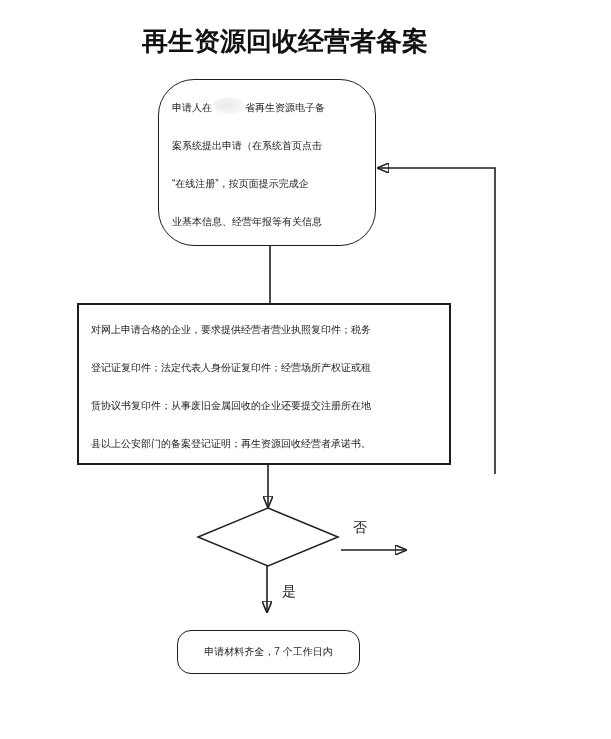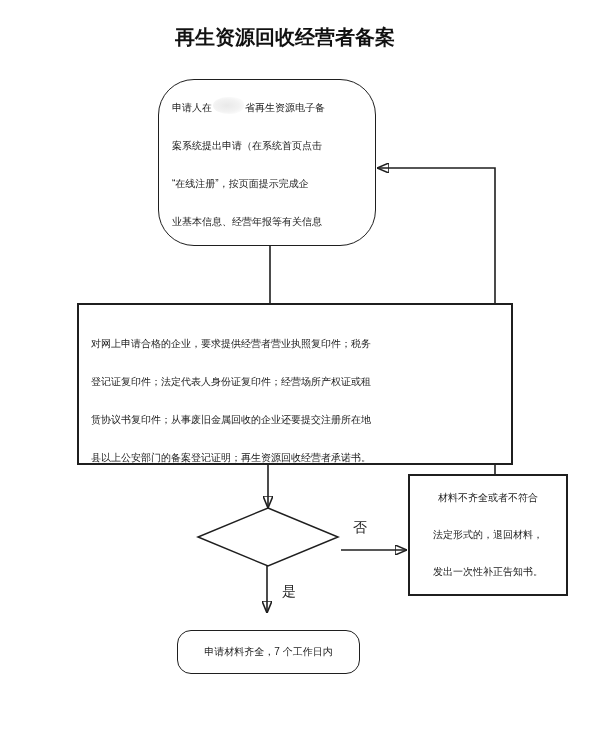--- a/index.html
+++ b/index.html
@@ -6,35 +6,35 @@
   .canvas{
     position:relative;width:611px;height:739px;background:#ffffff;
     font-family:"Liberation Sans","DejaVu Sans",sans-serif;color:#1c1c1c;
     overflow:hidden;
   }
   .wires{position:absolute;left:0;top:0;}
   .wires path{fill:none;stroke:#1f1f1f;stroke-width:1.6px;}
   .wires polygon.diamond{fill:#ffffff;stroke:#1f1f1f;stroke-width:1.5px;}
   .page-title{
     position:absolute;left:0;top:24px;width:570px;margin:0;
-    text-align:center;font-size:20px;font-weight:bold;color:#111;
+    text-align:center;font-size:26px;font-weight:bold;color:#111;
   }
   .node{
     position:absolute;font-size:10px;box-sizing:border-box;
     white-space:pre-line;background:#ffffff;
   }
   .node-apply{
     left:158px;top:79px;width:218px;height:167px;
     border:1.5px solid #1f1f1f;border-radius:36px;
     padding:9px 13px 0 13px;line-height:38px;text-align:left;
   }
   .node-review{
-    left:77px;top:303px;width:436px;height:162px;
+    left:77px;top:303px;width:374px;height:162px;
     border:2px solid #1f1f1f;
-    padding:20px 12px 0 12px;line-height:38px;text-align:left;
+    padding:6px 12px 0 12px;line-height:38px;text-align:left;
   }
   .node-decision-text{
     position:absolute;left:198px;top:529px;width:140px;
     text-align:center;font-size:14px;line-height:18px;background:transparent;
   }
   .node-reject{
     left:408px;top:474px;width:160px;height:122px;
     border:2px solid #1f1f1f;
     padding:3px 6px 0 6px;line-height:37px;text-align:center;
   }
@@ -78,23 +78,20 @@
 案系统提出申请（在系统首页点击
 “在线注册”，按页面提示完成企
 业基本信息、经营年报等有关信息</span></div>
 
   <div class="node node-review">对网上申请合格的企业，要求提供经营者营业执照复印件；税务
 登记证复印件；法定代表人身份证复印件；经营场所产权证或租
 赁协议书复印件；从事废旧金属回收的企业还要提交注册所在地
 县以上公安部门的备案登记证明；再生资源回收经营者承诺书。</div>
 
 
-  <div class="node node-reject">材料不齐全或者不符合
-法定形式的，退回材料，
-发出一次性补正告知书。</div>
 
   <div class="node node-accept"><span>申请材料齐全，7 个工作日内</span></div>
 
   <div class="edge-label edge-label-no">否</div>
 
   <div class="edge-label edge-label-yes">是</div>
 
 </div>
 
 </body></html>

